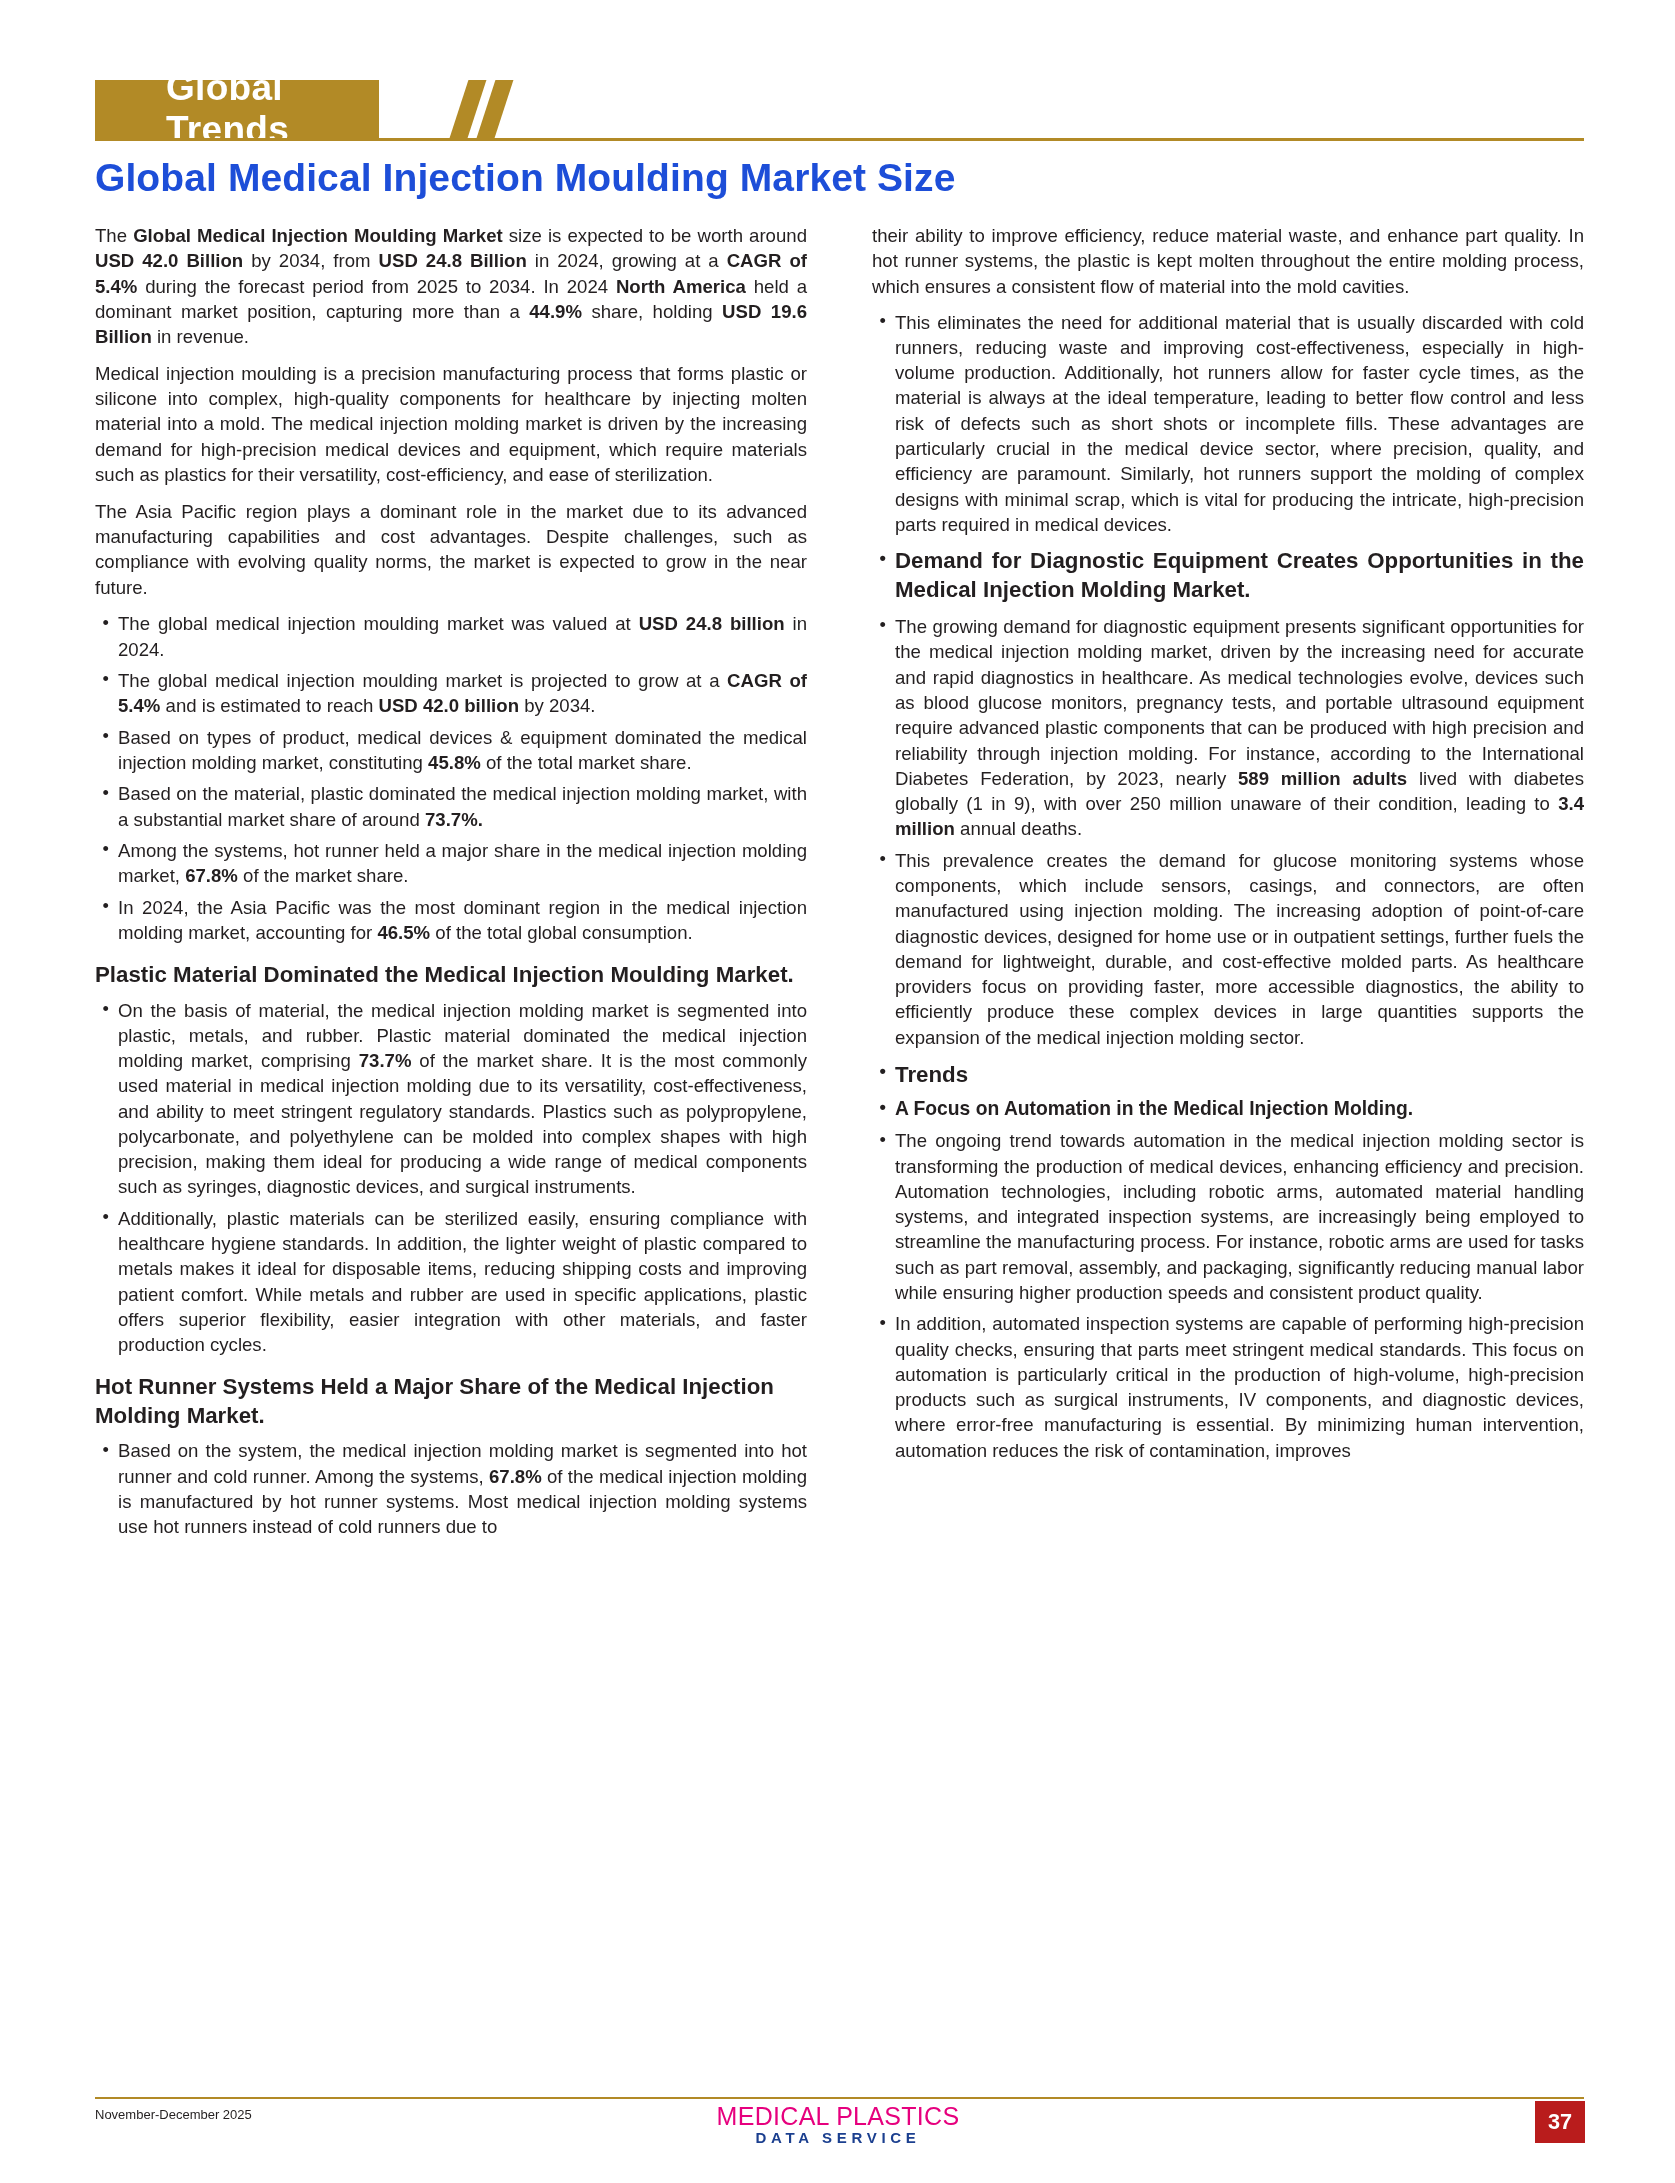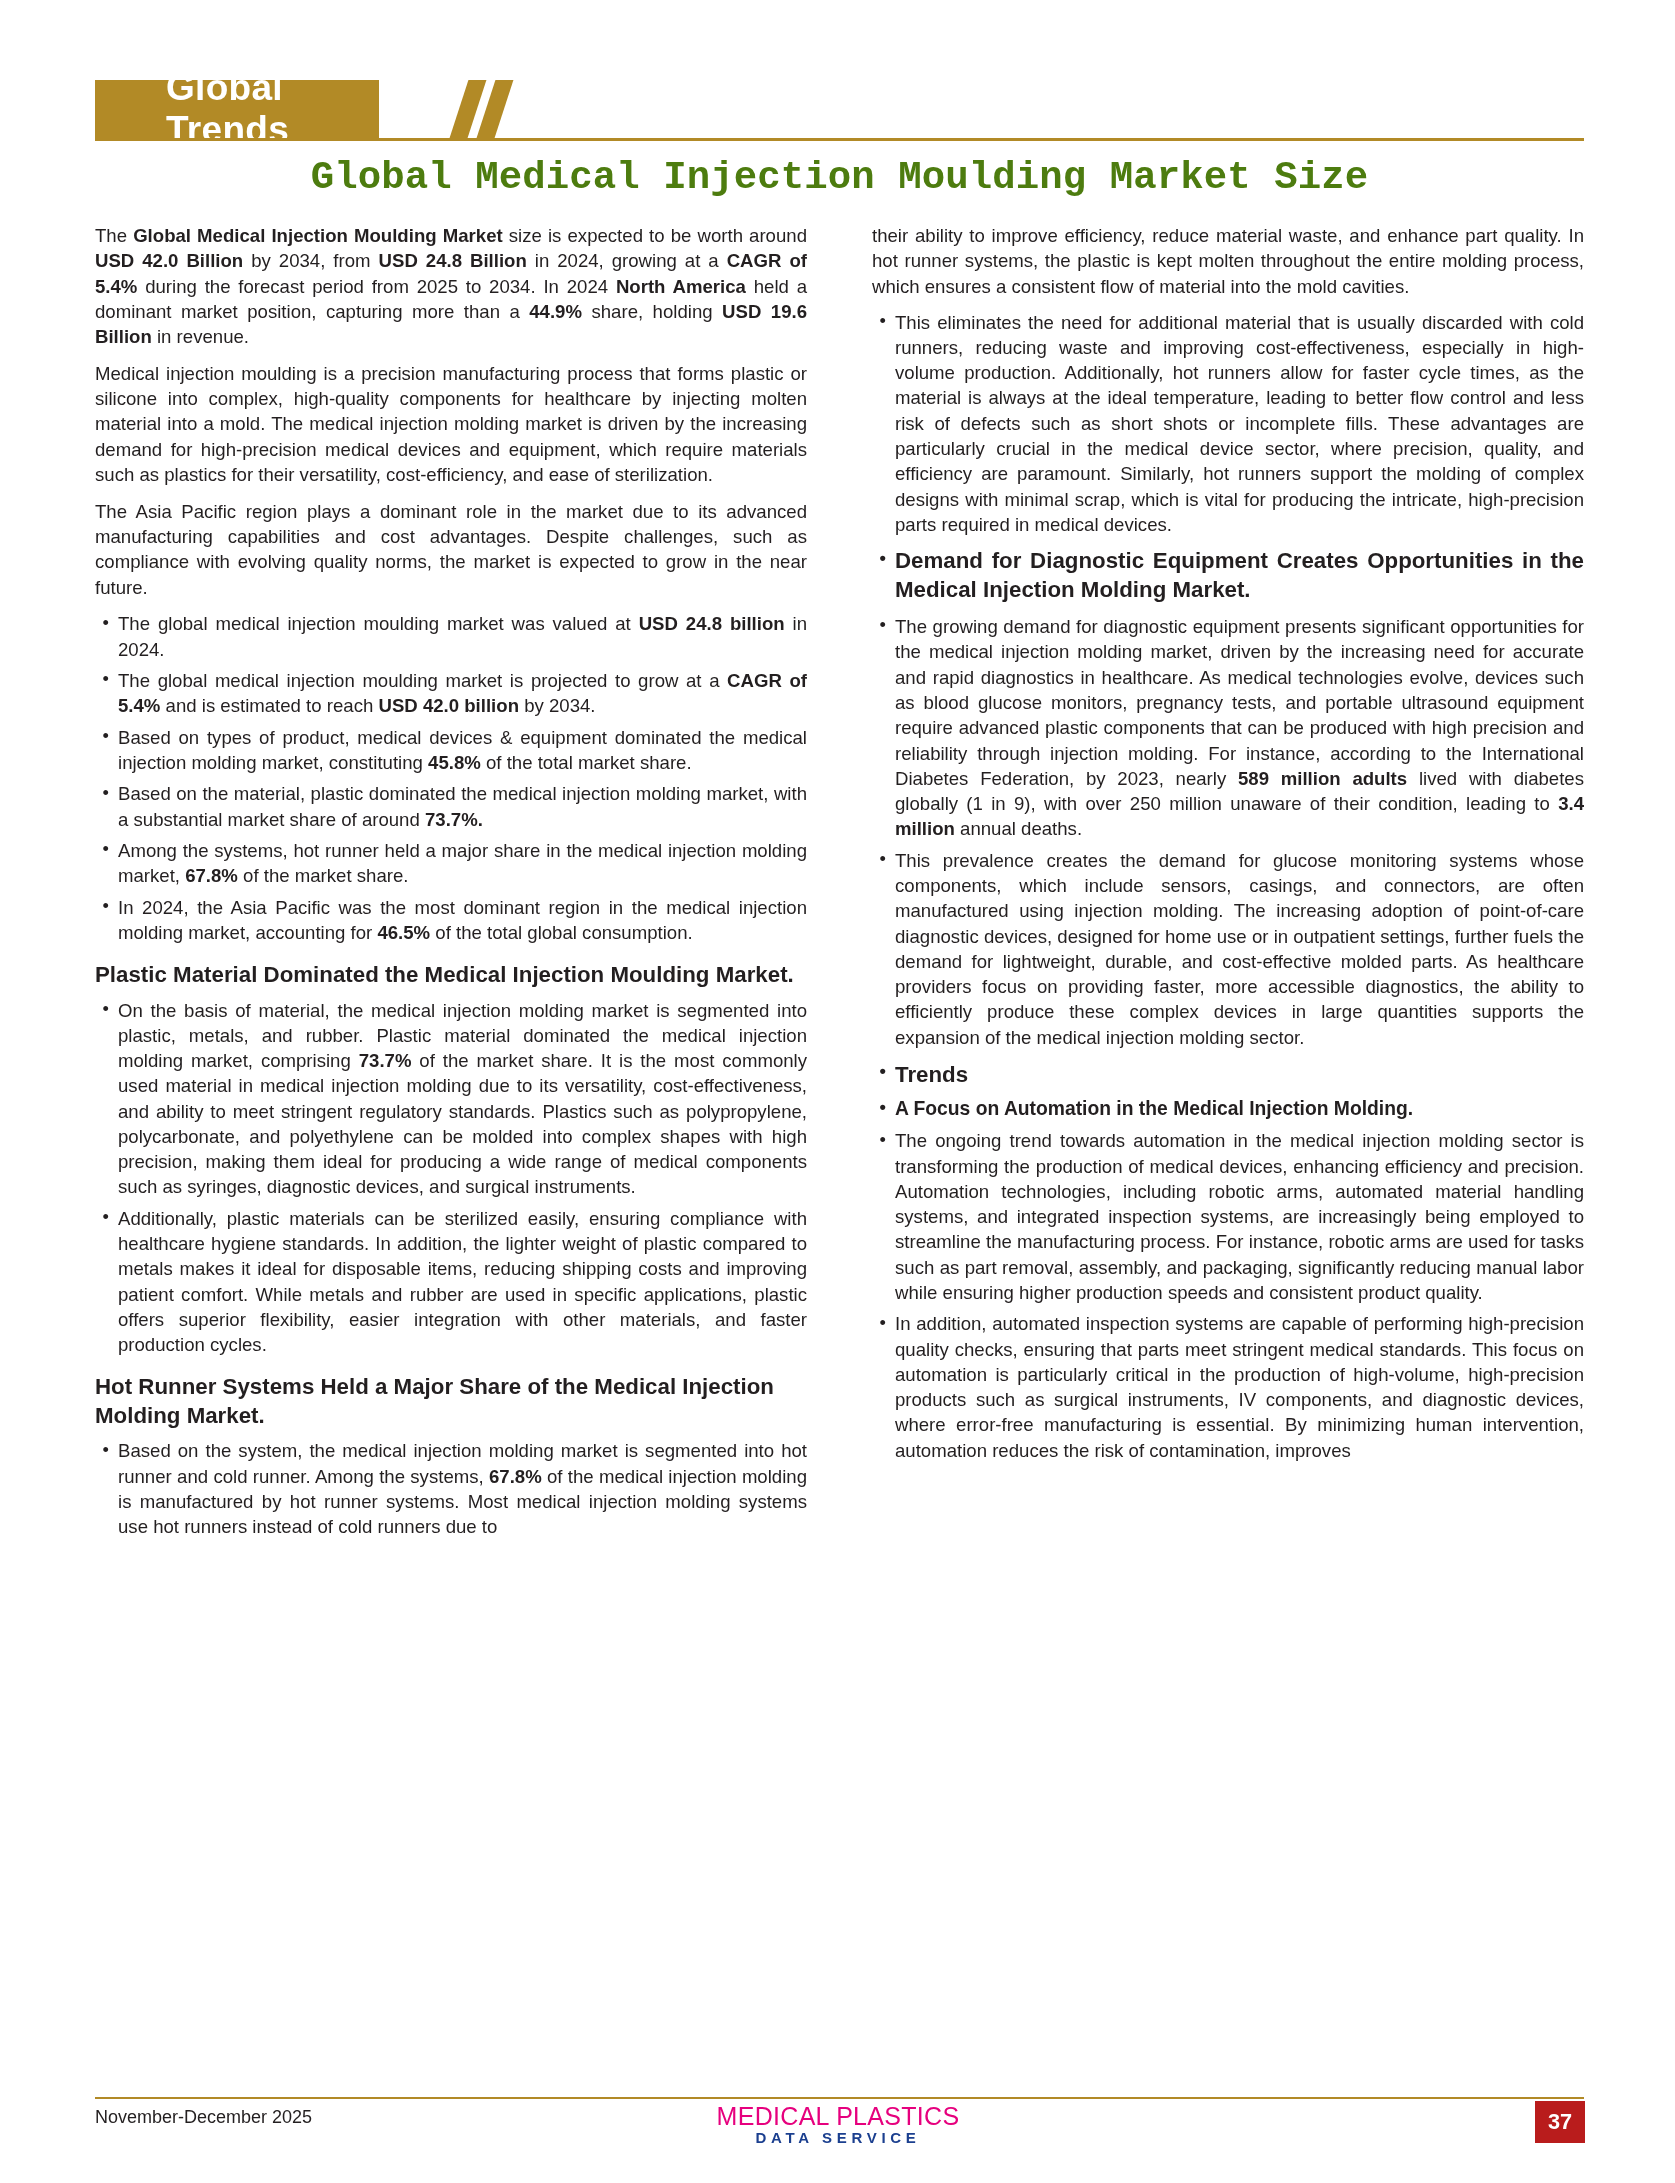--- a/index.html
+++ b/index.html
@@ -71,26 +71,25 @@
     height: 2.7px;
     background: #b28a26;
   }
 
   
   .doc-title {
     position: absolute;
     left: 95px;
     top: 156px;
     width: 1489px;
-    text-align: center;
-    color: #4d7c0f;
+    text-align: left;
+    color: #1d4ed8;
     font-size: 39px;
     font-weight: bold;
     letter-spacing: 0.1px;
-    font-family: Liberation Mono, monospace;
   }
 
   
   .columns {
     position: absolute;
     left: 95px;
     top: 223px;
     width: 1489px;
     height: 1868px;
     display: flex;
@@ -168,21 +167,21 @@
     left: 95px;
     top: 2097px;
     width: 1489px;
     height: 2px;
     background: #b28a26;
   }
   .footer-date {
     position: absolute;
     left: 95px;
     top: 2107px;
-    font-size: 18px;
+    font-size: 13px;
     color: #231f20;
   }
   .footer-logo {
     position: absolute;
     left: 0;
     top: 2103px;
     width: 1676px;
     text-align: center;
   }
   .footer-logo .l1 {

